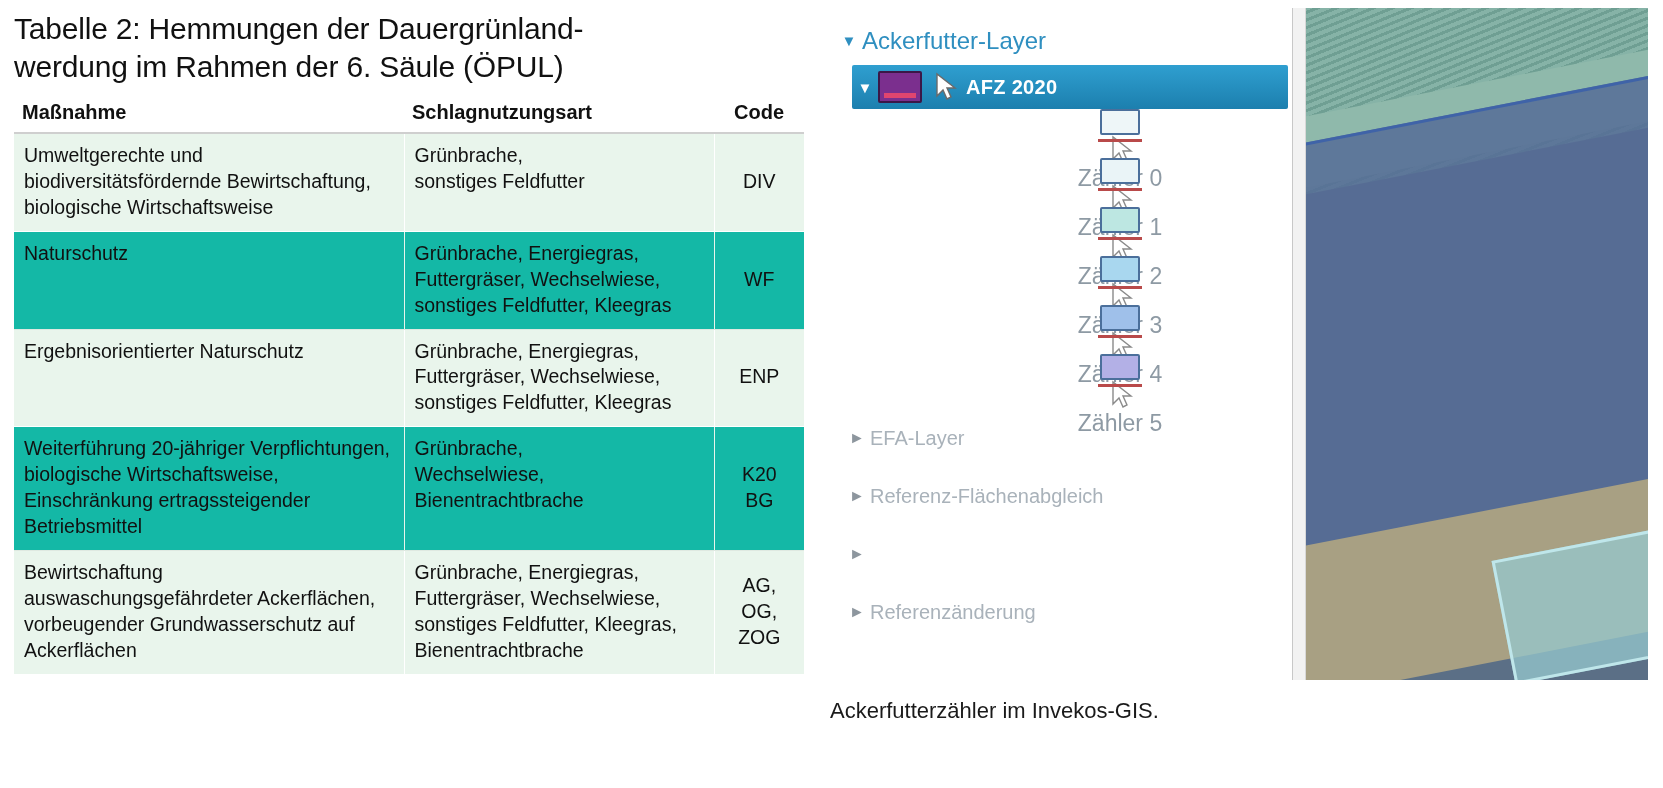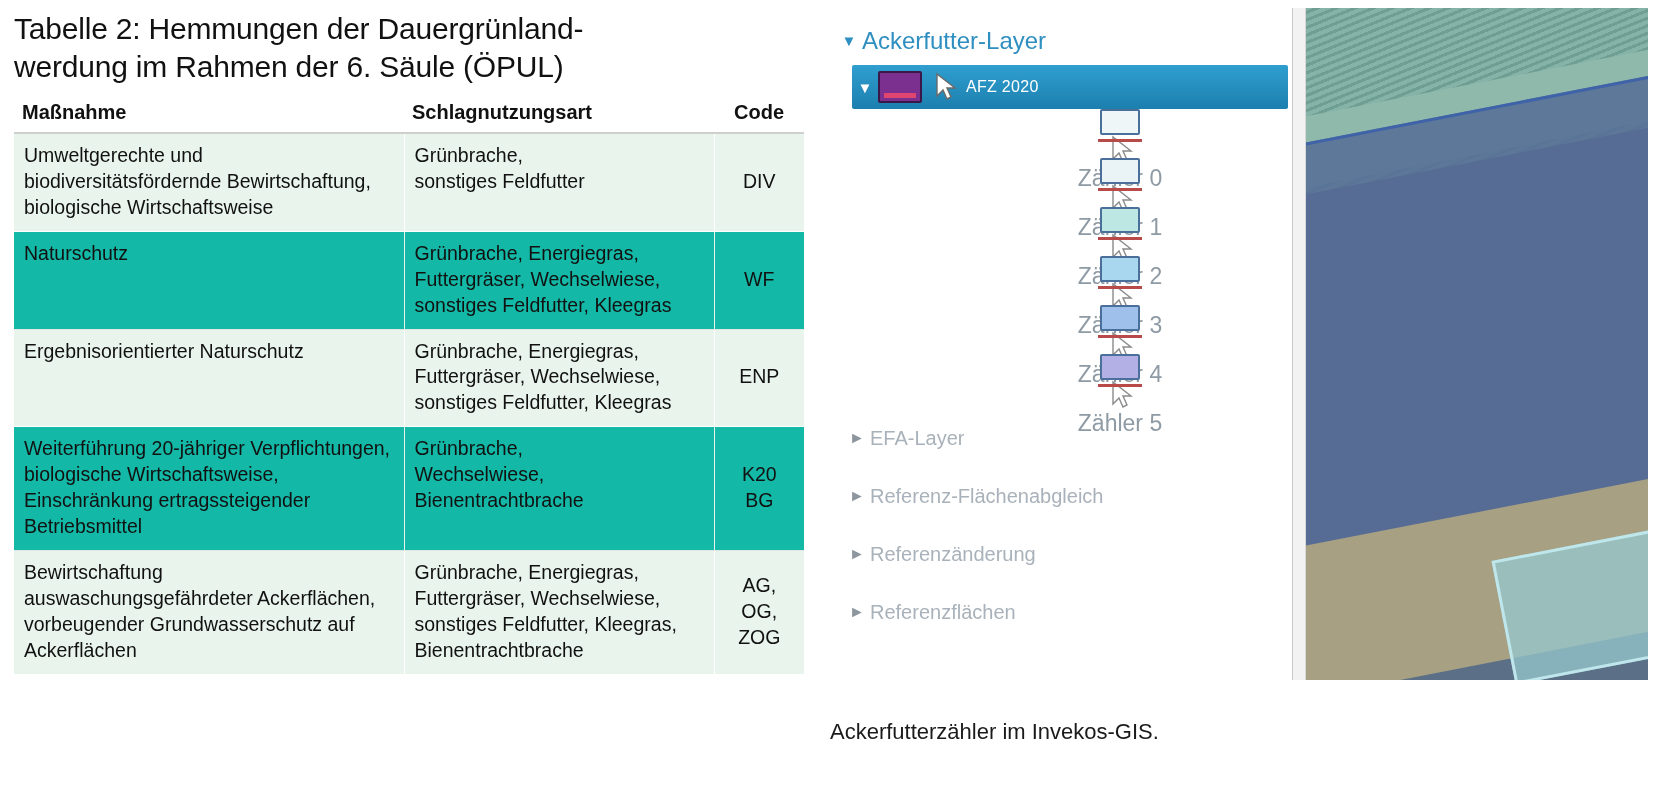--- a/index.html
+++ b/index.html
@@ -162,22 +162,22 @@
     margin-left: 22px;
     width: 436px;
     background: linear-gradient(#2f9fd0, #1c7fae);
     border-radius: 2px;
     color: #ffffff;
     height: 44px;
     box-sizing: border-box;
   }
   .row-selected .label {
     color: #ffffff;
-    font-size: 16px;
-    font-weight: normal;
+    font-size: 20px;
+    font-weight: bold;
     letter-spacing: 0.3px;
   }
   .row-selected .twisty { color: #ffffff; }
 
   .row-child {
     padding-left: 118px;
     height: 49px;
     flex-direction: column;
   }
   .row-child .label {
@@ -236,21 +236,20 @@
   }
   .row-group .label { color: #a9b2ba; font-size: 20px; }
   .row-group .twisty { color: #8d969e; font-size: 16px; }
 
   .caption {
     position: absolute;
     left: 0;
     top: 690px;
     font-size: 22px;
     color: #1a1a1a;
-    margin-top: 21px;
   }
 
   
   .map-img {
     position: absolute;
     inset: 0;
   }
   .field-top {
     position: absolute;
     left: -40px; top: -20px;
@@ -445,25 +444,24 @@
         <div class="tree-row row-group" style="margin-top:6px">
           <span class="twisty">►</span>
           <span class="label">EFA-Layer</span>
         </div>
         <div class="tree-row row-group">
           <span class="twisty">►</span>
           <span class="label">Referenz-Flächenabgleich</span>
         </div>
         <div class="tree-row row-group">
           <span class="twisty">►</span>
-          <span class="label">Referenzänderung</span>
         </div>
         <div class="tree-row row-group">
           <span class="twisty">►</span>
-          <span class="label">Referenzflächen</span>
+          <span class="label">Referenzänderung</span>
         </div>
 
       </div>
 
       <div class="divider-col"></div>
 
       <div class="map-area">
         <div class="map-img">
           <div class="field-top"></div>
           <div class="field-strip"></div>

